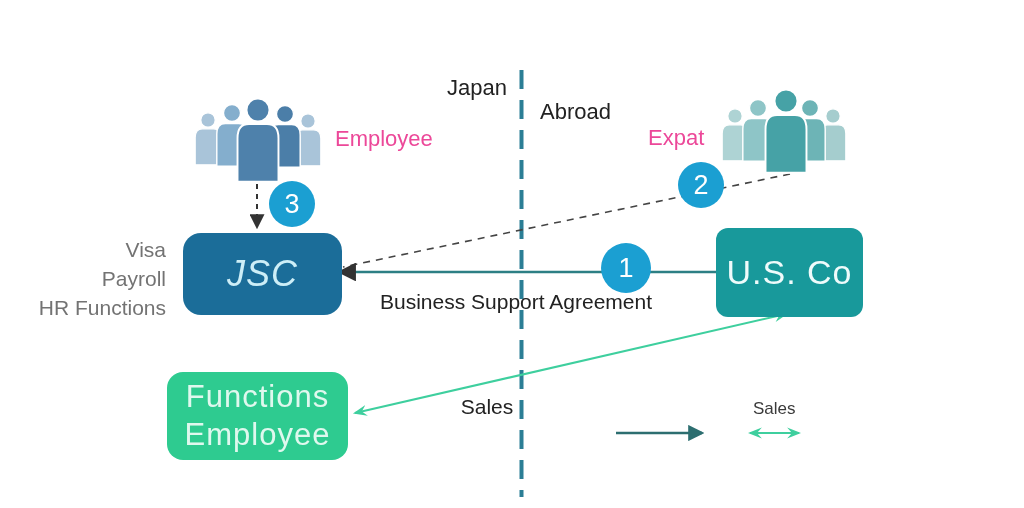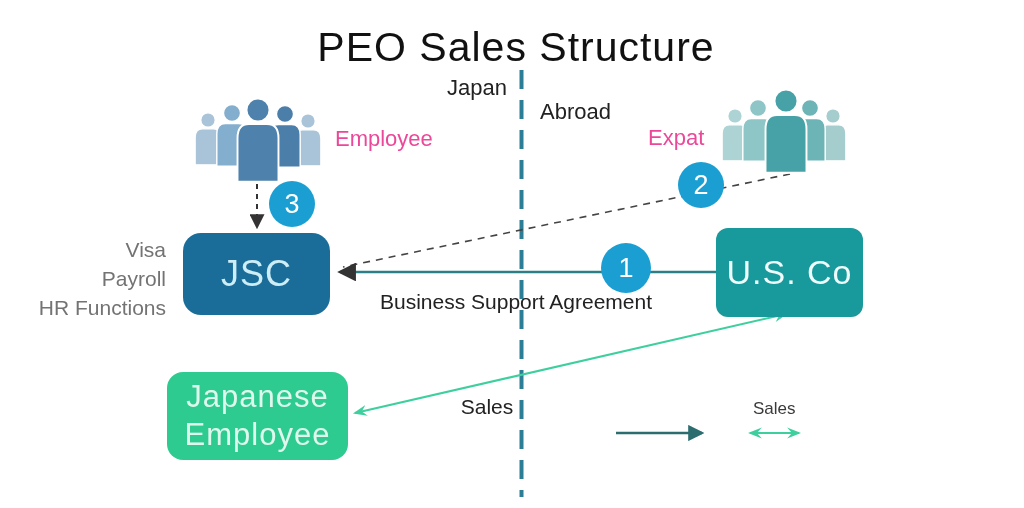--- a/index.html
+++ b/index.html
@@ -17,22 +17,22 @@
   #zone-abroad{left:540px;margin-top:24px;}
   .group-label{font-size:22px;color:#ec4899;white-space:nowrap;}
   #label-employee{left:335px;top:126px;}
   #label-expat{left:648px;top:125px;}
   #layer-svg{top:0;left:0;z-index:1;}
   .box{
     display:flex;align-items:center;justify-content:center;text-align:center;
     z-index:2;letter-spacing:1px;
   }
   #box-jsc{
-    left:183px;top:233px;width:147px;height:82px;border-radius:18px;
-    background:#1b6d99;color:#cdeef7;font-size:36px;
+    left:183px;top:233px;width:159px;height:82px;border-radius:18px;
+    background:#1b6d99;color:#cdeef7;font-size:36px;font-style:italic;
   }
   #box-usco{
     left:716px;top:228px;width:147px;height:89px;border-radius:12px;
     background:#18999b;color:#effbfb;font-size:34px;
   }
   #box-customer{
     left:167px;top:372px;width:181px;height:88px;border-radius:16px;
     background:#2ecb90;color:#dff8ee;font-size:31px;line-height:1.22;
     flex-direction:column;
   }
@@ -118,35 +118,34 @@
         </g>
       <g fill="#6db4b6">
           <use href="#person" transform="translate(810,108) scale(0.95)"></use>
         </g>
       <g fill="#46a2a6">
           <use href="#person" transform="translate(786,101) scale(1.28)"></use>
         </g>
     </g>
   </svg>
 
-  <div id="title" class="abs">PEO Sales Structure</div>
   <div id="zone-japan" class="abs zone-label">Japan</div>
   <div id="zone-abroad" class="abs zone-label">Abroad</div>
 
   <div id="label-employee" class="abs group-label">Employee</div>
   <div id="label-expat" class="abs group-label">Expat</div>
 
   <div id="box-jsc" class="abs box">
     <span>JSC</span>
   </div>
   <div id="box-usco" class="abs box">
     <span>U.S. Co</span>
   </div>
   <div id="box-customer" class="abs box">
-    <span>Japanese</span>
+    <span>Functions</span>
     <span>Employee</span>
   </div>
 
   <div id="side-note" class="abs">
     <div>Visa</div>
     <div>Payroll</div>
     <div>HR Functions</div>
   </div>
 
   <div id="badge-1" class="abs badge">1</div>

